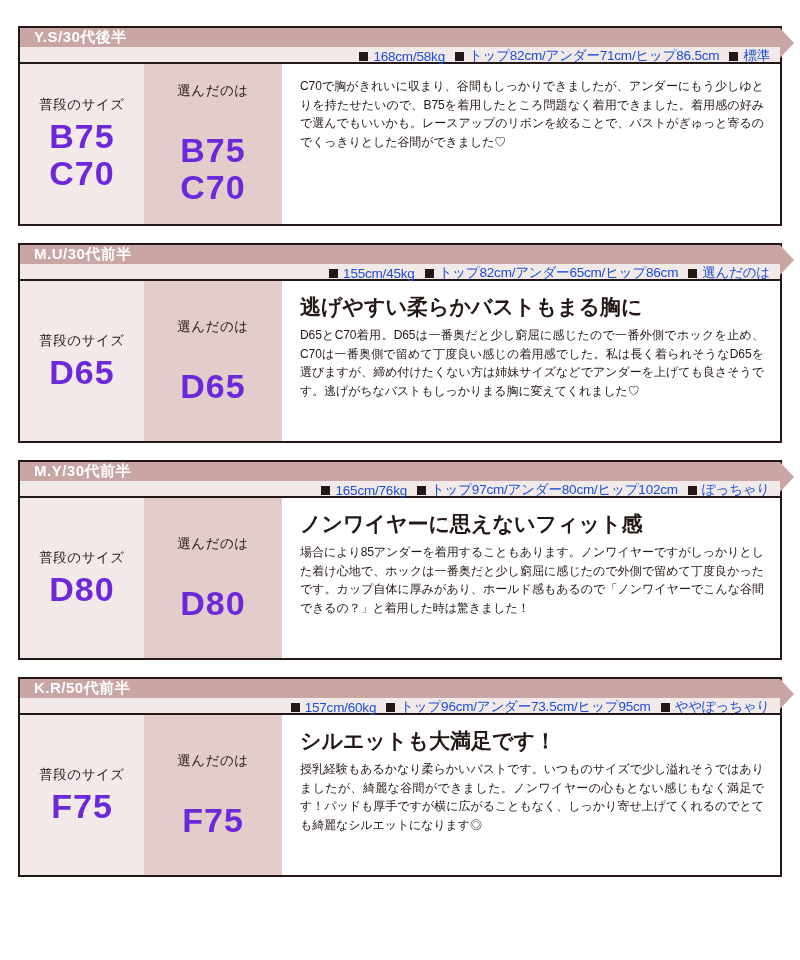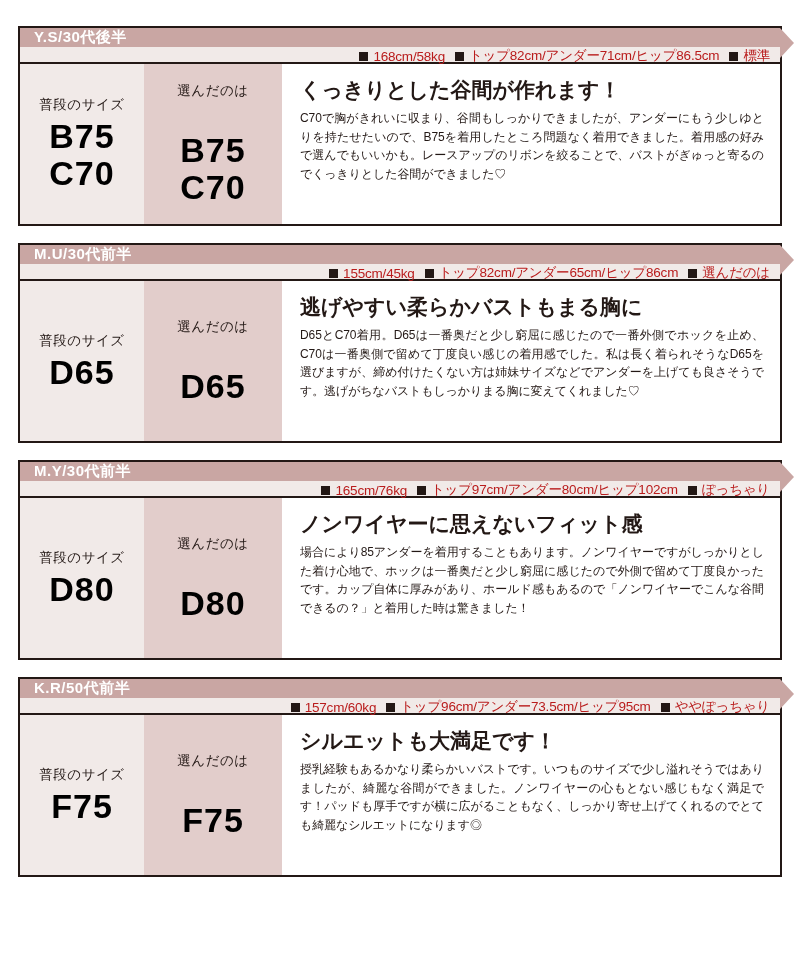--- a/index.html
+++ b/index.html
@@ -58,21 +58,21 @@
     border-top: 15px solid transparent;
     border-bottom: 15px solid transparent;
   }
   .rv-head .specs {
     flex: 1;
     display: flex;
     align-items: center;
     justify-content: flex-end;
     padding: 0 10px 0 22px;
     font-size: 13.5px;
-    color: #b91c1c;
+    color: #1d4ed8;
     letter-spacing: -0.2px;
     white-space: nowrap;
   }
   .spec-item {
     display: inline-flex;
     align-items: center;
     margin-left: 10px;
   }
   .spec-item:first-child { margin-left: 0; }
   .sq {
@@ -110,21 +110,21 @@
     font-size: 13.5px;
     letter-spacing: 0.5px;
     margin-bottom: 4px;
     color: #231815;
   }
   .size-col .val {
     font-size: 34px;
     font-weight: bold;
     line-height: 1.08;
     letter-spacing: 1px;
-    color: #000000;
+    color: #6d28d9;
   }
   .text-col {
     flex: 1;
     padding: 13px 16px 10px 18px;
     box-sizing: border-box;
   }
   .rv-title {
     font-size: 21px;
     font-weight: bold;
     line-height: 1.25;
@@ -171,21 +171,20 @@
             </div>
           </div>
           <div class="size-col picked">
             <div class="cap">選んだのは</div>
             <div class="val">
               <div>B75</div>
               <div>C70</div>
             </div>
           </div>
           <div class="text-col">
-            <h3 class="rv-title">くっきりとした谷間が作れます！</h3>
             <p class="rv-text">C70で胸がきれいに収まり、谷間もしっかりできましたが、アンダーにもう少しゆとりを持たせたいので、B75を着用したところ問題なく着用できました。着用感の好みで選んでもいいかも。レースアップのリボンを絞ることで、バストがぎゅっと寄るのでくっきりとした谷間ができました♡</p>
           </div>
         </div>
       </div>
       <div class="review">
         <div class="rv-head">
           <div class="name">M.U/30代前半</div>
           <div class="specs">
             <span class="spec-item">
               <span class="sq"></span>

